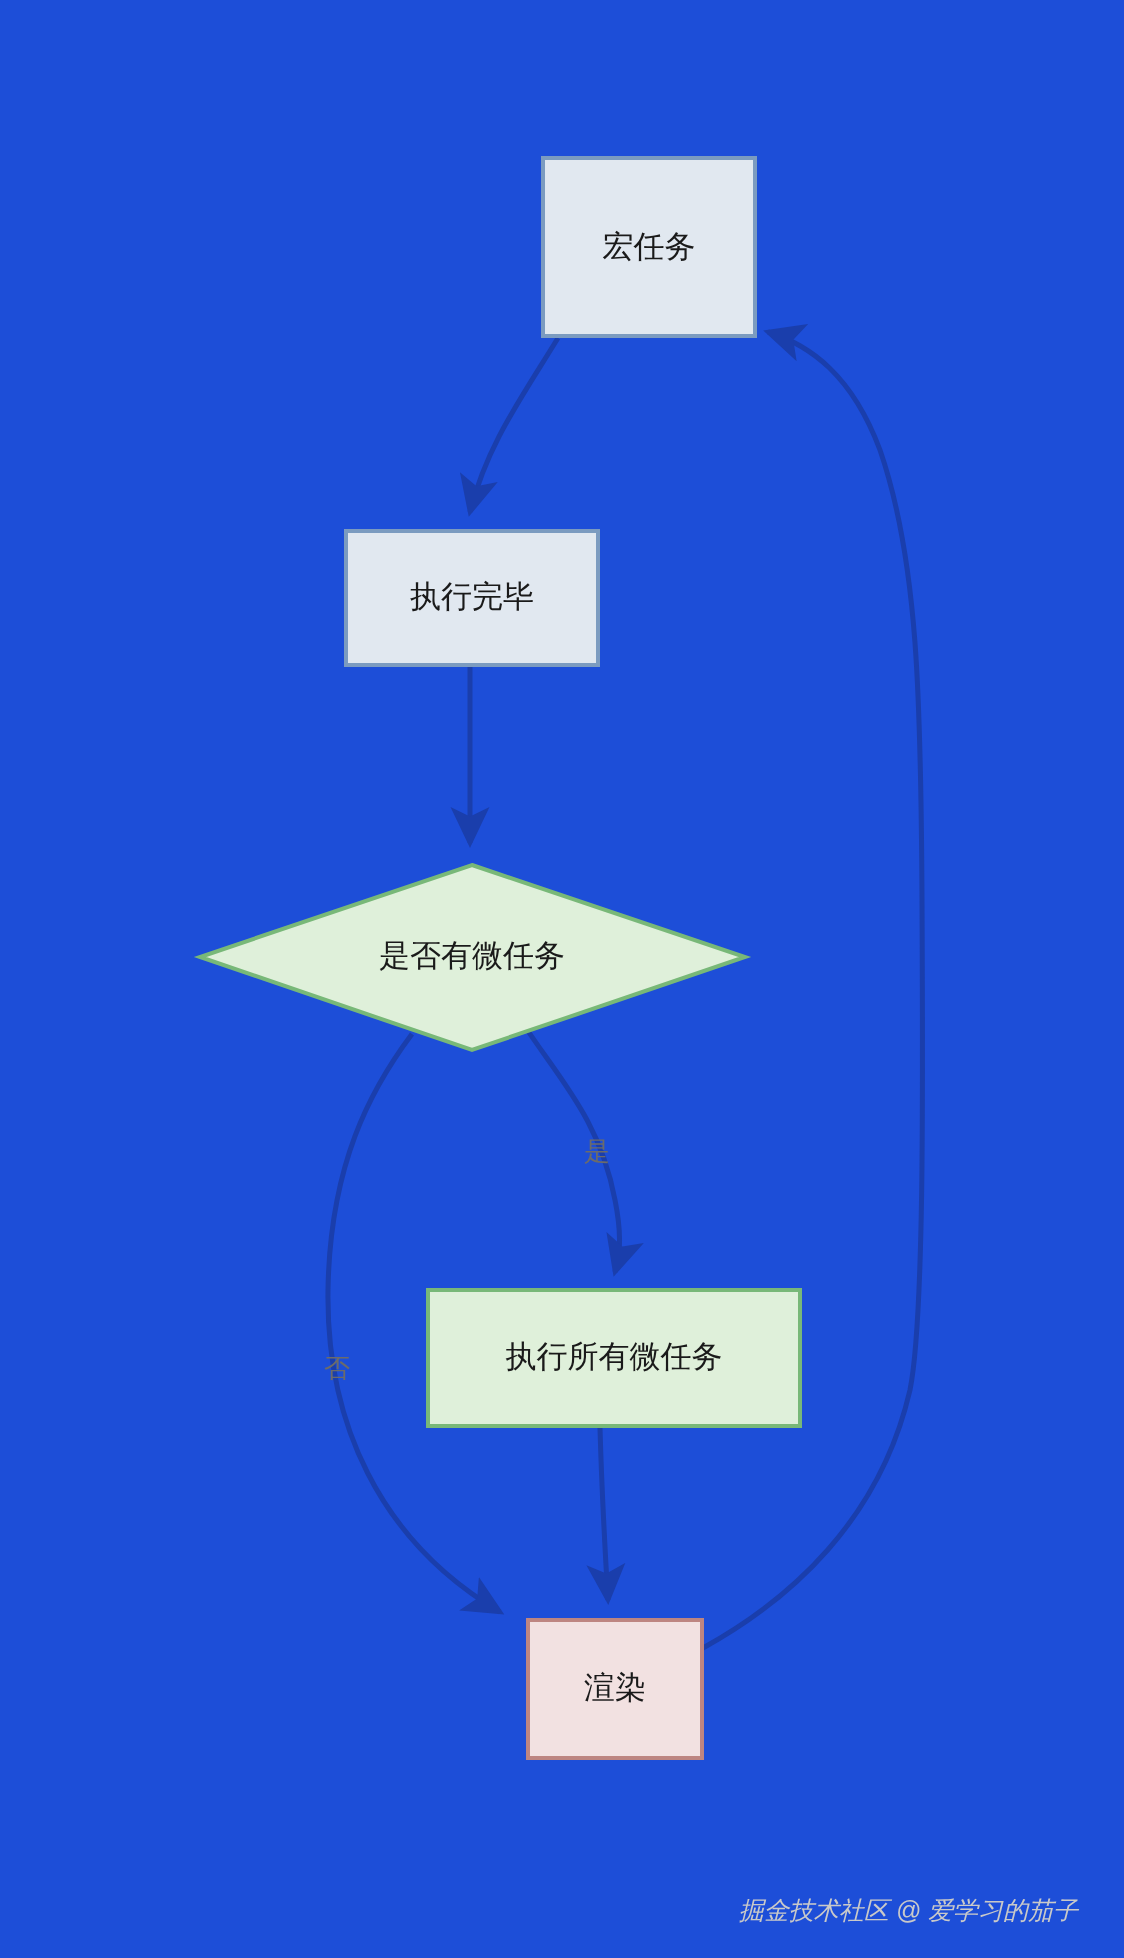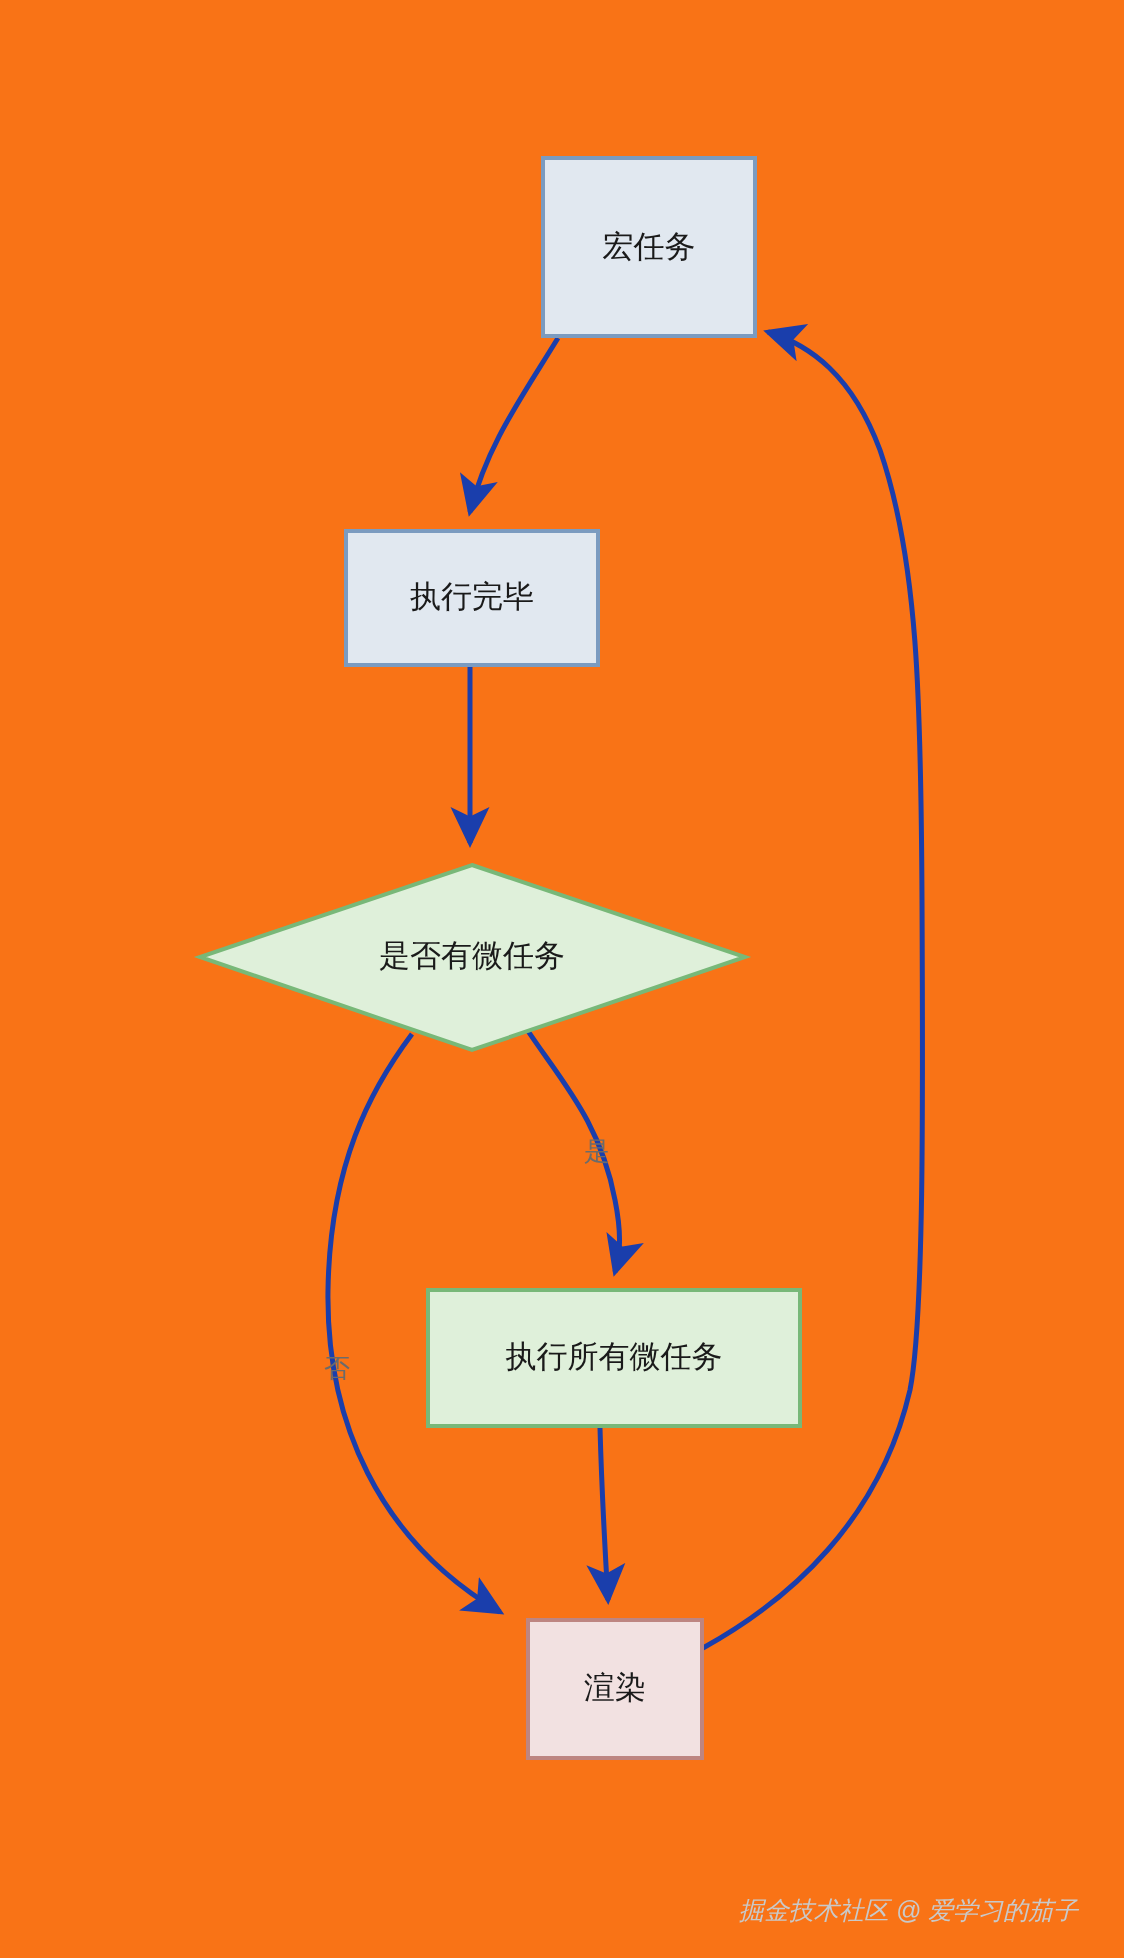--- a/index.html
+++ b/index.html
@@ -8,21 +8,21 @@
     width: 1124px;
     height: 1958px;
     background: #ffffff;
     font-family: "Liberation Sans", "DejaVu Sans", sans-serif;
     overflow: hidden;
   }
   #canvas {
     position: relative;
     width: 1124px;
     height: 1958px;
-    background: #f97316;
+    background: #1d4ed8;
   }
   svg#diagram {
     position: absolute;
     left: 0; top: 0;
     width: 1124px;
     height: 1958px;
     display: block;
   }
   .node-label {
     font-size: 31px;

